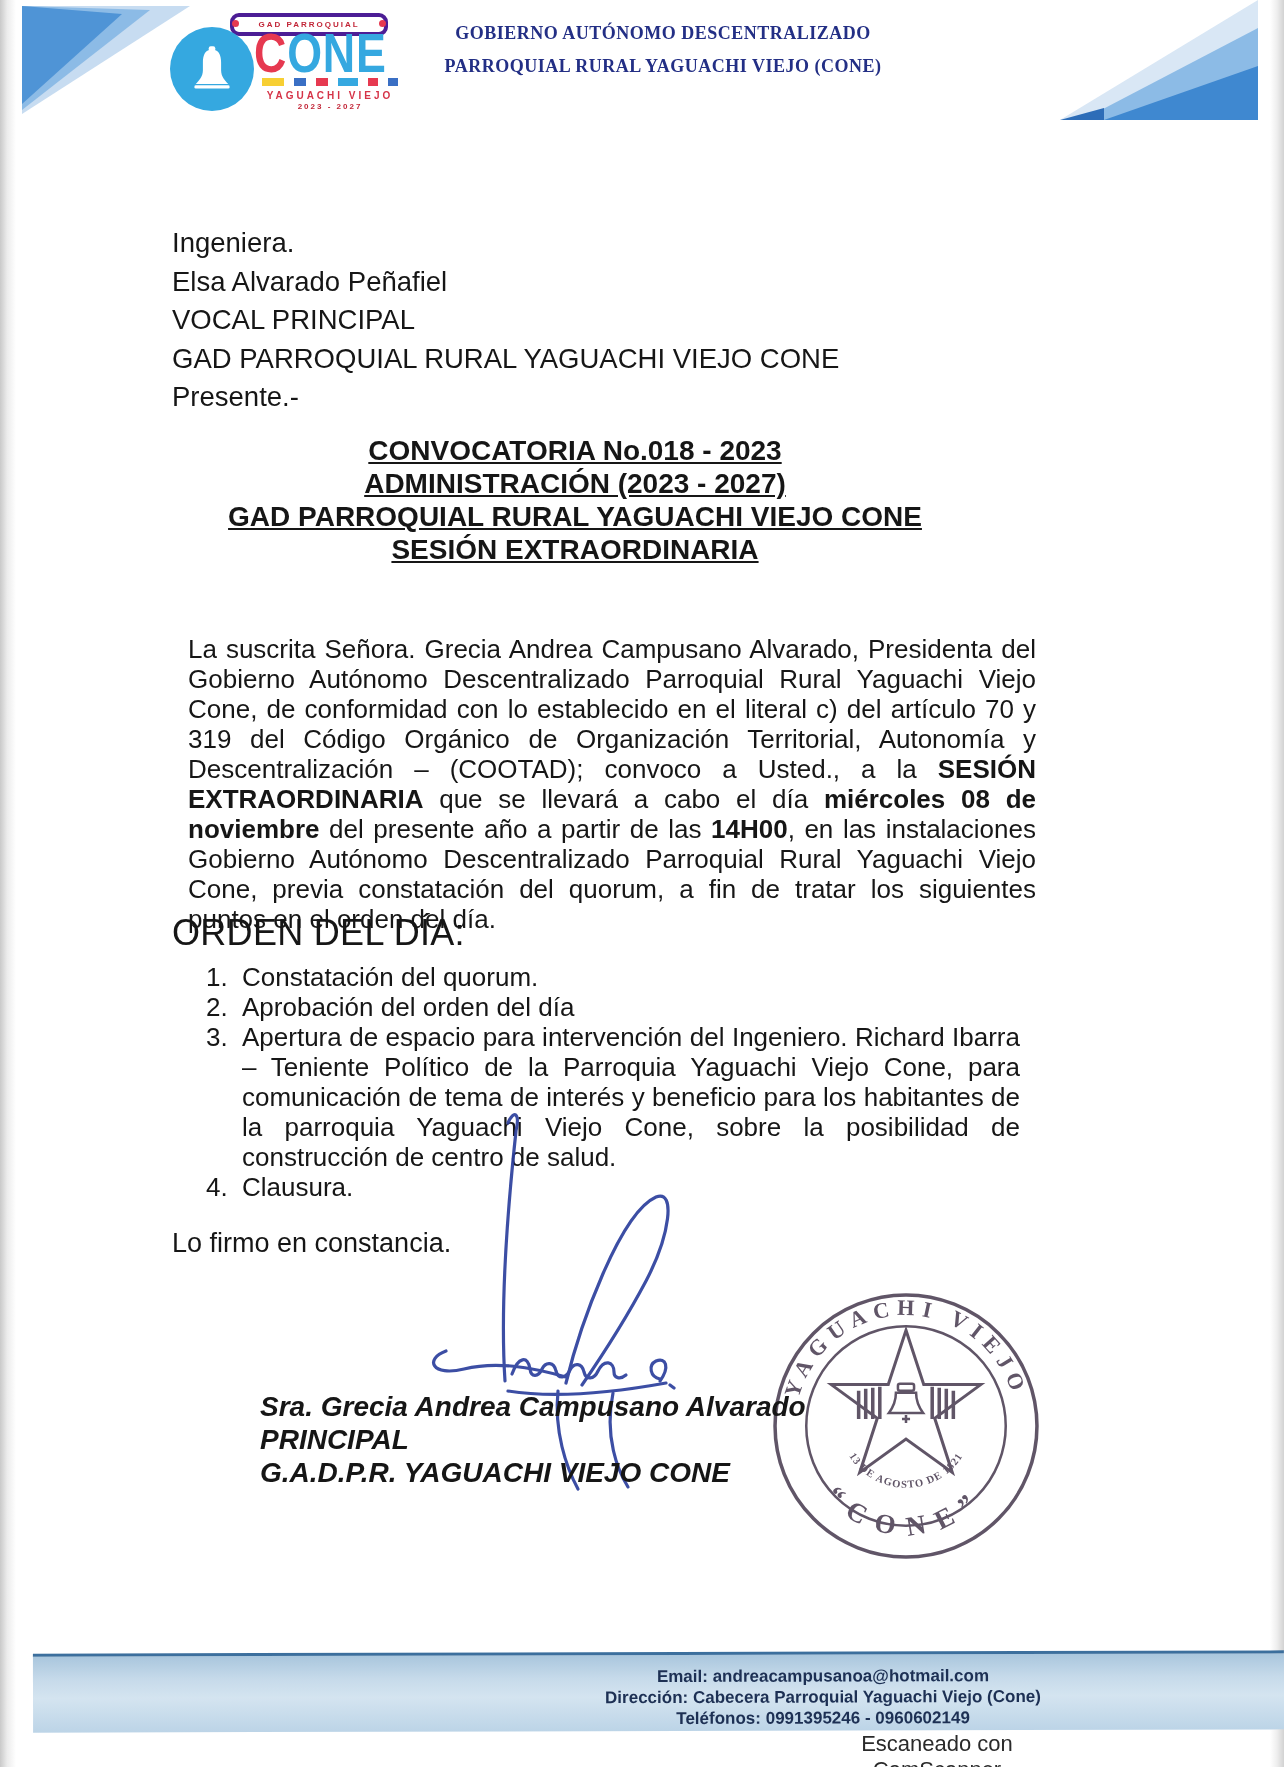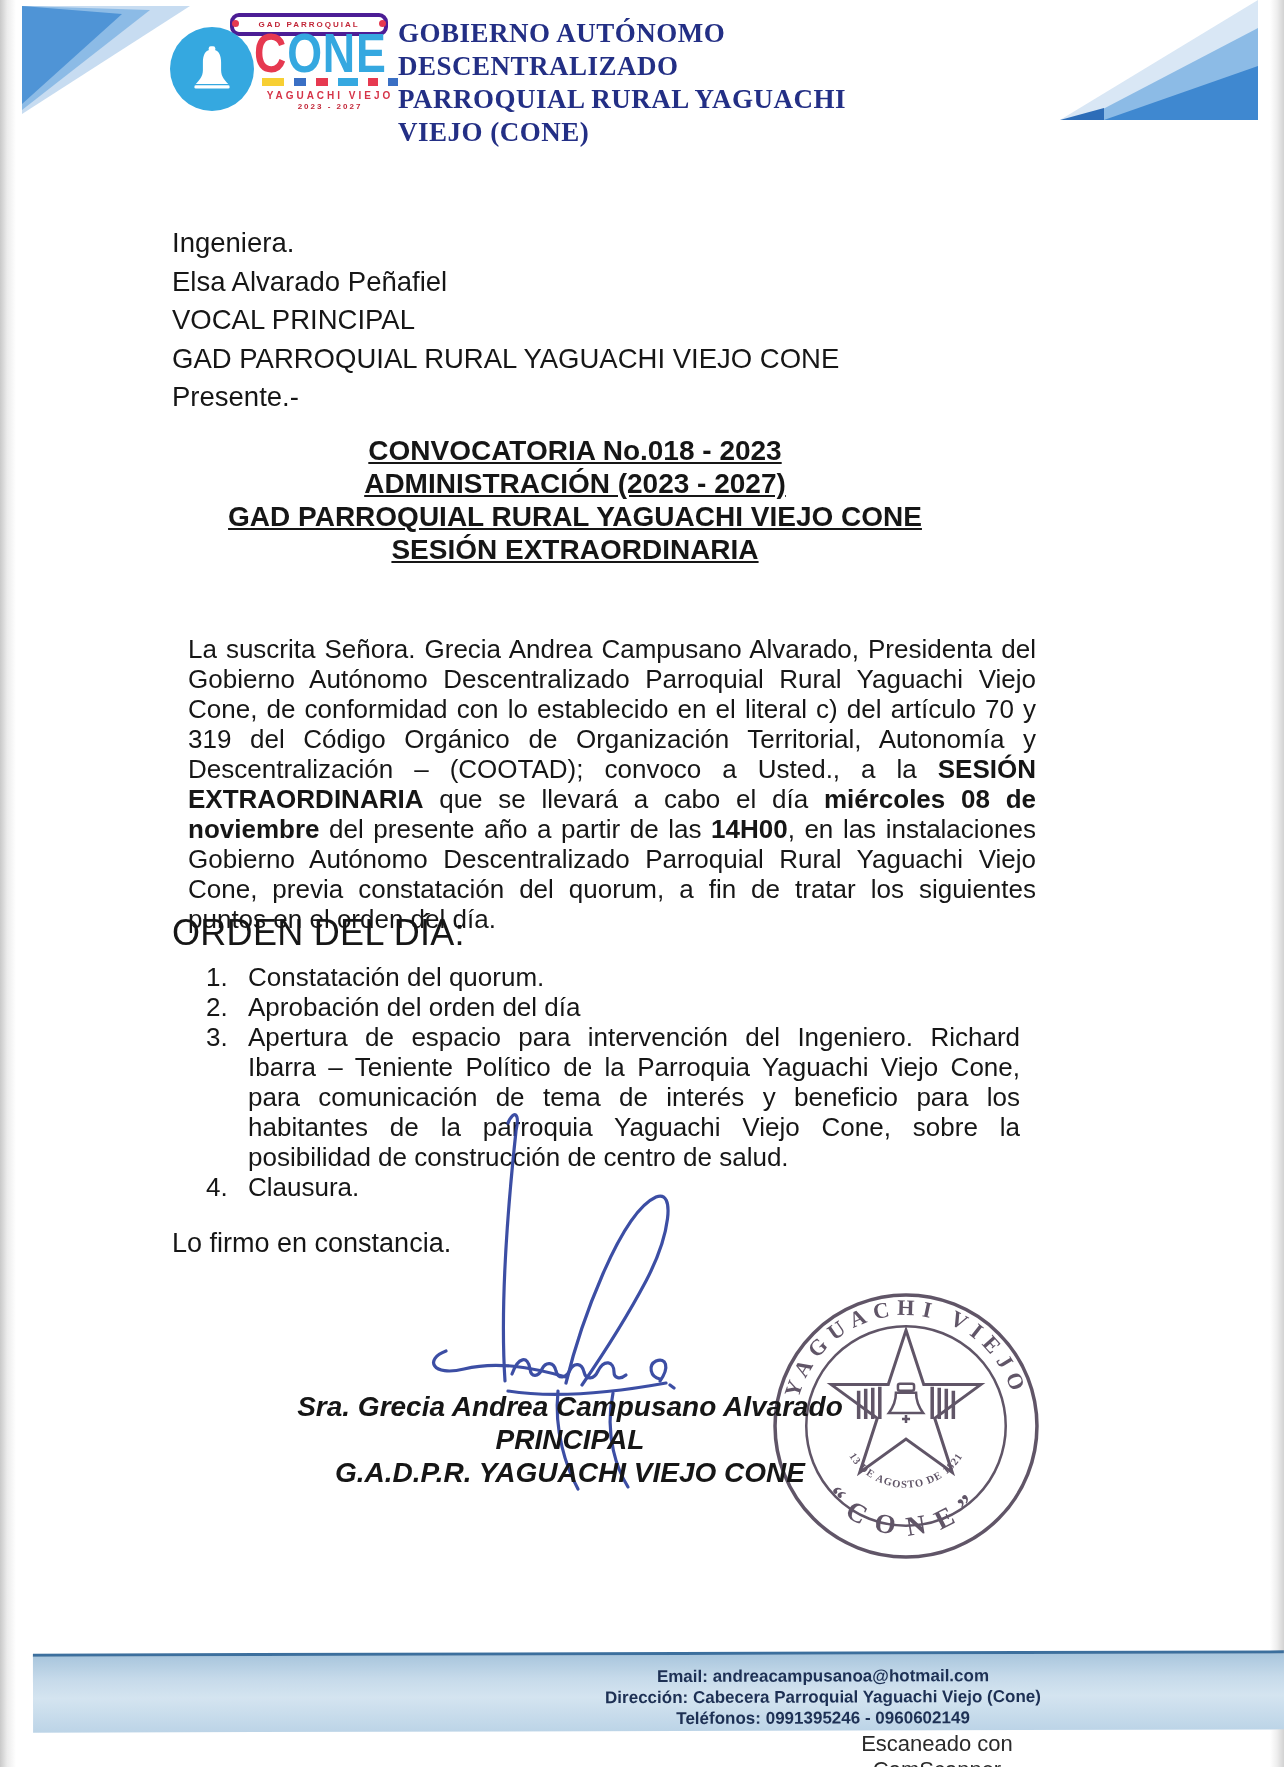--- a/index.html
+++ b/index.html
@@ -26,45 +26,45 @@
   .logo-word{position:absolute;left:94px;top:16px;font-weight:900;font-size:56px;
     letter-spacing:1px;transform:scaleX(.8);transform-origin:left;white-space:nowrap;}
   .logo-word .c{color:#e63950}.logo-word .one{color:#35a8e0}
   .logo-stripes{position:absolute;left:95px;top:74px;width:150px;display:flex;gap:10px;justify-content:center;}
   .logo-stripes i{display:block;height:8px;}
   .logo-sub{position:absolute;left:82px;top:86px;width:176px;text-align:center;
     font-size:10px;font-weight:bold;color:#d53347;letter-spacing:3px;}
   .logo-period{position:absolute;left:82px;top:98px;width:176px;text-align:center;
     font-size:8px;font-weight:bold;color:#c22638;letter-spacing:2px;}
 
-  .org-title{position:absolute;left:398px;top:17px;width:530px;text-align:left;
+  .org-title{position:absolute;left:398px;top:17px;width:530px;text-align:center;
     font-family:"Liberation Serif",serif;font-weight:bold;color:#232f85;
-    font-size:27px;line-height:33px;letter-spacing:.5px;}
+    font-size:18px;line-height:33px;letter-spacing:.5px;}
 
   .date-line{position:absolute;left:458px;top:112px;font-size:27px;}
 
   .recipient{position:absolute;left:172px;top:224px;font-size:27.5px;line-height:38.5px;}
 
   .title-block{position:absolute;left:150px;top:434px;width:850px;text-align:center;
     font-weight:bold;font-size:28px;line-height:33px;text-decoration:underline;}
 
   .body-par{position:absolute;left:172px;top:618px;width:848px;margin:16px;
     font-size:26px;line-height:30px;text-align:justify;}
 
   .orden-heading{position:absolute;left:172px;top:912px;font-size:36px;font-weight:normal;letter-spacing:.3px;}
 
   .orden-list{position:absolute;left:206px;top:962px;width:814px;font-size:26px;line-height:30px;}
   .orden-list .li{display:flex;}
   .orden-list .num{width:36px;flex:0 0 36px;}
-  .orden-list .li-text{flex:1;text-align:justify;margin-left:6px;}
+  .orden-list .li-text{flex:1;text-align:justify;}
 
   .closing{position:absolute;left:172px;top:1228px;font-size:27px;}
 
   .sig-ink{position:absolute;left:408px;top:1085px;}
-  .sig-block{position:absolute;left:260px;top:1390px;width:620px;text-align:center;
+  .sig-block{position:absolute;left:260px;top:1390px;width:620px;text-align:left;
     font-size:28px;line-height:33px;font-weight:bold;font-style:italic;}
 
   .stamp{position:absolute;left:770px;top:1290px;mix-blend-mode:multiply;opacity:.88;}
   .stamp text{font-family:"Liberation Serif",serif;font-weight:bold;fill:#4a3d52;}
 
   .footer-band{position:absolute;left:33px;top:1652px;width:1251px;height:76px;
     background:linear-gradient(180deg,#a9c6dd 0%,#c6daea 30%,#d4e4f0 55%,#bcd4e7 100%);
     border-top:3px solid #3c6f9d;transform:rotate(-.15deg);}
   .footer-text{position:absolute;left:470px;top:11px;width:640px;text-align:center;
     font-size:17px;font-weight:bold;color:#1d3054;line-height:21px;}

